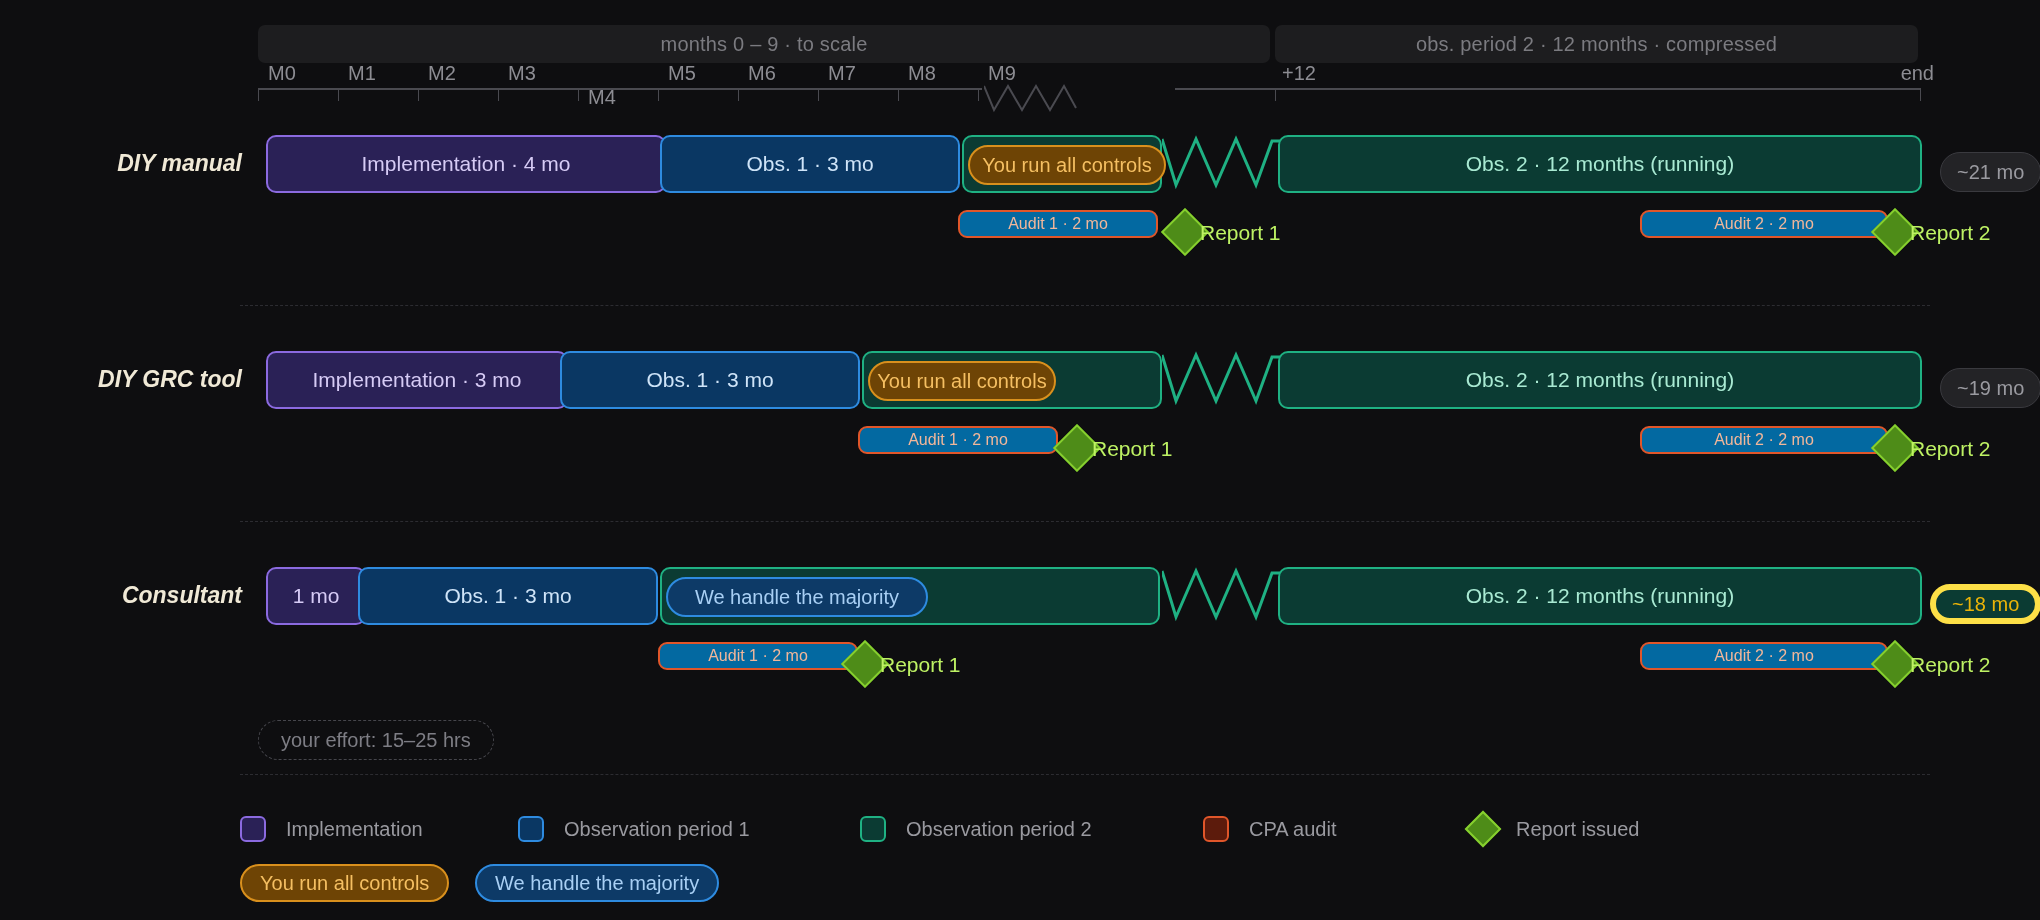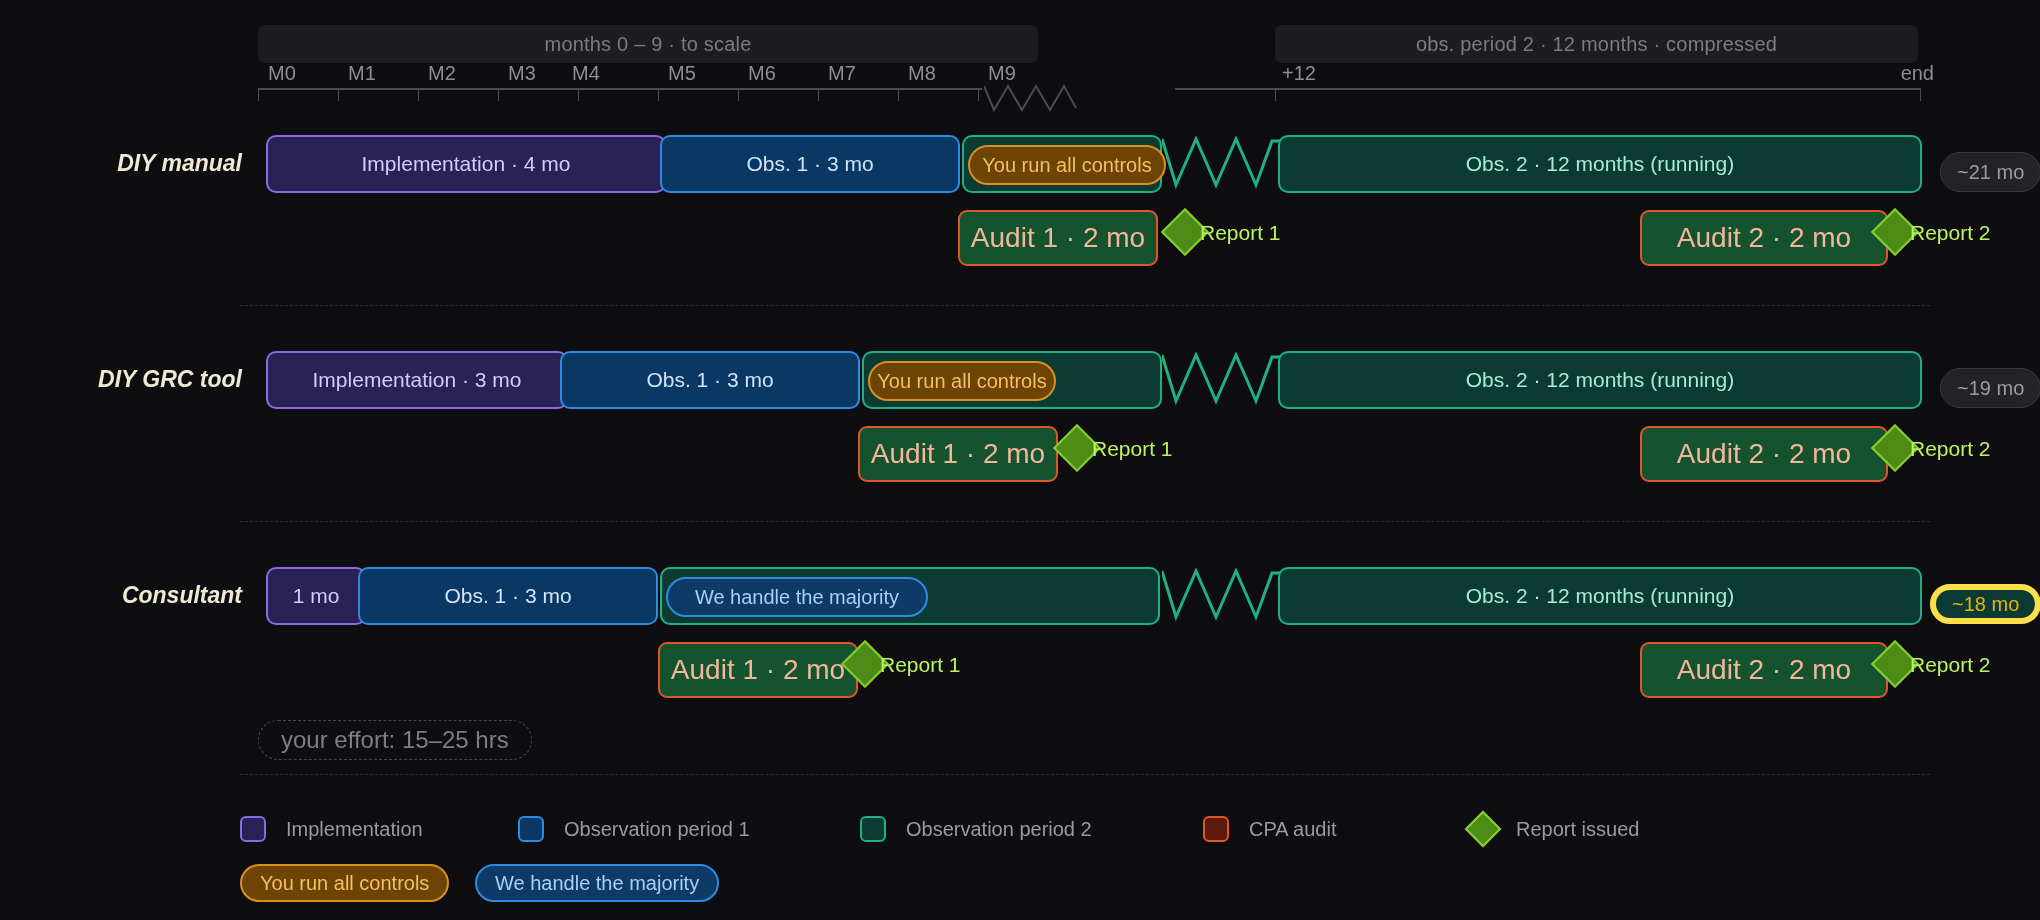--- a/index.html
+++ b/index.html
@@ -13,21 +13,21 @@
   .stage{position:absolute;inset:0;}
 
   
   .bracket{
     position:absolute;height:38px;border-radius:7px;
     background:#1d1d1f;
     color:#7b7b80;font-size:20px;
     display:flex;align-items:center;justify-content:center;
     letter-spacing:.2px;
   }
-  #bracket-scale{left:258px;width:780px;top:25px;}
+  #bracket-scale{left:258px;width:1012px;top:25px;}
   #bracket-compressed{left:1275px;width:643px;top:25px;}
 
   
   #ruler{position:absolute;left:258px;width:1664px;top:62px;height:42px;}
   #ruler .axis{
     position:absolute;left:0;top:26px;height:2px;background:#4a4a50;width:100%;
   }
   #ruler .tick{
     position:absolute;top:26px;width:1px;height:13px;background:#4a4a50;
   }
@@ -47,21 +47,21 @@
 
   .bar{
     position:absolute;height:58px;border-radius:10px;border:2px solid;
     box-sizing:border-box;
     display:flex;align-items:center;justify-content:center;
     font-size:21px;white-space:nowrap;overflow:hidden;
   }
   .bar.impl{background:#2a2156;border-color:#8b6ae0;color:#d6cbf5;margin-left:8px;}
   .bar.obs1{background:#0a3763;border-color:#2e8be0;color:#cfe4f8;}
   .bar.obs2{background:#0b3b33;border-color:#1fb183;color:#a9ead3;}
-  .bar.audit{background:#14532d;border-color:#e0562a;color:#f2b79a;height:56px;border-radius:9px;font-size:28px;}
+  .bar.audit{background:#0369a1;border-color:#e0562a;color:#f2b79a;height:28px;border-radius:9px;font-size:16px;}
 
   .pill{
     position:absolute;height:40px;border-radius:20px;border:2px solid;
     box-sizing:border-box;display:flex;align-items:center;justify-content:center;
     font-size:20px;white-space:nowrap;padding:0 14px;
   }
   .pill.you{background:#6e4405;border-color:#d9901d;color:#f5bf62;}
   .pill.we{background:#0d3a67;border-color:#2e8be0;color:#a8cff4;}
 
   .badge{
@@ -80,21 +80,21 @@
     position:absolute;font-size:21px;color:#bef264;white-space:nowrap;text-align:center;
   }
 
   .divider{
     position:absolute;left:240px;width:1690px;height:0;
     border-top:1px dashed #2c2c31;
   }
 
   .effort{
     position:absolute;height:40px;border-radius:20px;
-    border:1px dashed #46464c;color:#7d7d84;font-size:24px;
+    border:1px dashed #46464c;color:#7d7d84;font-size:20px;
     display:flex;align-items:center;justify-content:center;padding:0 22px;
     box-sizing:border-box;white-space:nowrap;
   }
 
   
   #legend{position:absolute;left:240px;top:786px;width:1700px;}
   #legend .sep{
     position:absolute;left:0;top:-12px;width:1690px;height:0;
     border-top:1px dashed #2c2c31;
   }
@@ -127,21 +127,21 @@
     <div id="ruler-ticks">
         <div class="tick" style="left: 0px;"></div>
         <div class="tlabel" style="left: 24px;">M0</div>
         <div class="tick" style="left: 80px;"></div>
         <div class="tlabel" style="left: 104px;">M1</div>
         <div class="tick" style="left: 160px;"></div>
         <div class="tlabel" style="left: 184px;">M2</div>
         <div class="tick" style="left: 240px;"></div>
         <div class="tlabel" style="left: 264px;">M3</div>
         <div class="tick" style="left: 320px;"></div>
-        <div class="tlabel" style="left: 328px;">M4</div>
+        <div class="tlabel" style="left: 344px; margin-top: 24px;">M4</div>
         <div class="tick" style="left: 400px;"></div>
         <div class="tlabel" style="left: 424px;">M5</div>
         <div class="tick" style="left: 480px;"></div>
         <div class="tlabel" style="left: 504px;">M6</div>
         <div class="tick" style="left: 560px;"></div>
         <div class="tlabel" style="left: 584px;">M7</div>
         <div class="tick" style="left: 640px;"></div>
         <div class="tlabel" style="left: 664px;">M8</div>
         <div class="tick" style="left: 720px;"></div>
         <div class="tlabel" style="left: 744px;">M9</div>

